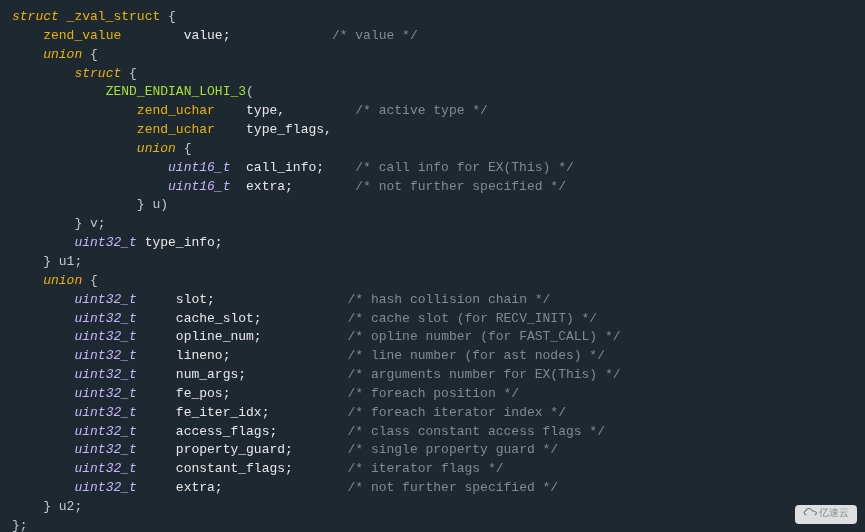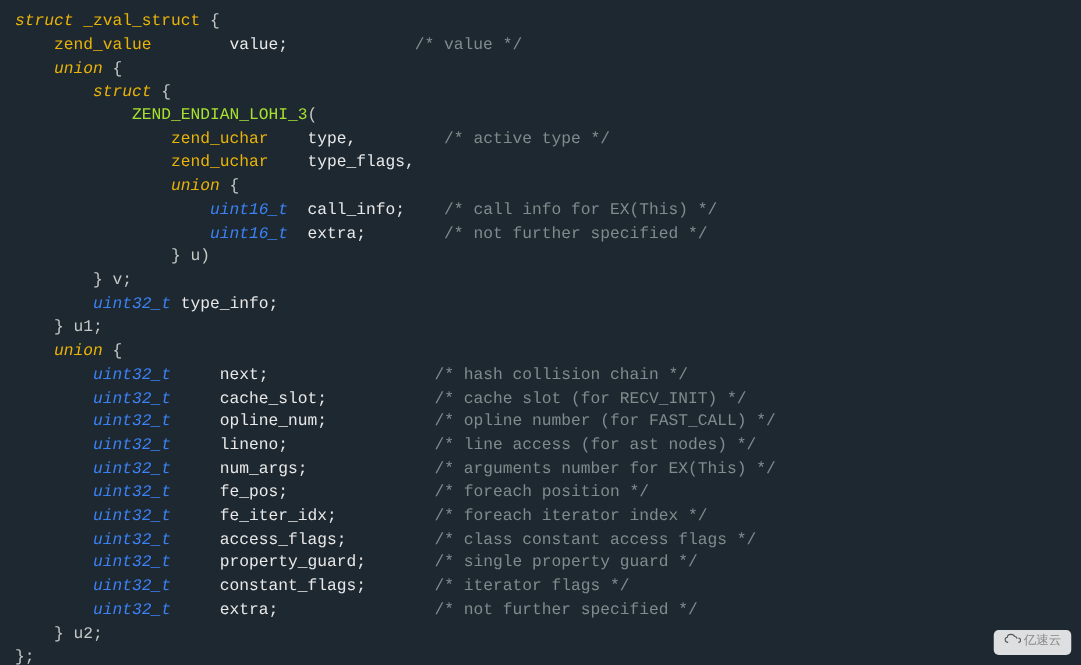--- a/index.html
+++ b/index.html
@@ -20,21 +20,21 @@
       position: relative;
     }
     pre {
       white-space: pre;
       font-family: inherit;
     }
     .kw { color: #eab308; font-style: italic; }
     .ident { color: #eab308; }
     .member { color: #e8e8e8; margin-top: 48px; }
     .macro { color: #a6e22e; }
-    .type { color: #3b82f6; font-style: italic; }
+    .type { color: #c4b5fd; font-style: italic; }
     .punc { color: #c5c8c6; }
     .cmt { color: #7f8c8d; }
     .watermark {
       position: absolute;
       right: 8px;
       bottom: 8px;
       font-size: 10px;
       color: #888;
       background: rgba(255,255,255,0.85);
       padding: 2px 8px;
@@ -61,24 +61,24 @@
 <span>                </span><span class="ident">zend_uchar</span><span>    </span><span class="member">type,</span><span>         </span><span class="cmt">/* active type */</span>
 <span>                </span><span class="ident">zend_uchar</span><span>    </span><span class="member">type_flags,</span>
 <span>                </span><span class="kw">union</span><span class="punc"> {</span>
 <span>                    </span><span class="type">uint16_t</span><span>  </span><span class="member">call_info;</span><span>    </span><span class="cmt">/* call info for EX(This) */</span>
 <span>                    </span><span class="type">uint16_t</span><span>  </span><span class="member">extra;</span><span>        </span><span class="cmt">/* not further specified */</span>
 <span>                </span><span class="punc">} u)</span>
 <span>        </span><span class="punc">} v;</span>
 <span>        </span><span class="type">uint32_t</span><span> </span><span class="member">type_info;</span>
 <span>    </span><span class="punc">} u1;</span>
 <span>    </span><span class="kw">union</span><span class="punc"> {</span>
-<span>        </span><span class="type">uint32_t</span><span>     </span><span class="member">next;</span><span>                 </span><span class="cmt">/* hash collision chain */</span>
+<span>        </span><span class="type">uint32_t</span><span>     </span><span class="member">slot;</span><span>                 </span><span class="cmt">/* hash collision chain */</span>
 <span>        </span><span class="type">uint32_t</span><span>     </span><span class="member">cache_slot;</span><span>           </span><span class="cmt">/* cache slot (for RECV_INIT) */</span>
 <span>        </span><span class="type">uint32_t</span><span>     </span><span class="member">opline_num;</span><span>           </span><span class="cmt">/* opline number (for FAST_CALL) */</span>
-<span>        </span><span class="type">uint32_t</span><span>     </span><span class="member">lineno;</span><span>               </span><span class="cmt">/* line access (for ast nodes) */</span>
+<span>        </span><span class="type">uint32_t</span><span>     </span><span class="member">lineno;</span><span>               </span><span class="cmt">/* line number (for ast nodes) */</span>
 <span>        </span><span class="type">uint32_t</span><span>     </span><span class="member">num_args;</span><span>             </span><span class="cmt">/* arguments number for EX(This) */</span>
 <span>        </span><span class="type">uint32_t</span><span>     </span><span class="member">fe_pos;</span><span>               </span><span class="cmt">/* foreach position */</span>
 <span>        </span><span class="type">uint32_t</span><span>     </span><span class="member">fe_iter_idx;</span><span>          </span><span class="cmt">/* foreach iterator index */</span>
 <span>        </span><span class="type">uint32_t</span><span>     </span><span class="member">access_flags;</span><span>         </span><span class="cmt">/* class constant access flags */</span>
 <span>        </span><span class="type">uint32_t</span><span>     </span><span class="member">property_guard;</span><span>       </span><span class="cmt">/* single property guard */</span>
 <span>        </span><span class="type">uint32_t</span><span>     </span><span class="member">constant_flags;</span><span>       </span><span class="cmt">/* iterator flags */</span>
 <span>        </span><span class="type">uint32_t</span><span>     </span><span class="member">extra;</span><span>                </span><span class="cmt">/* not further specified */</span>
 <span>    </span><span class="punc">} u2;</span>
 <span class="punc">};</span></pre>
 

